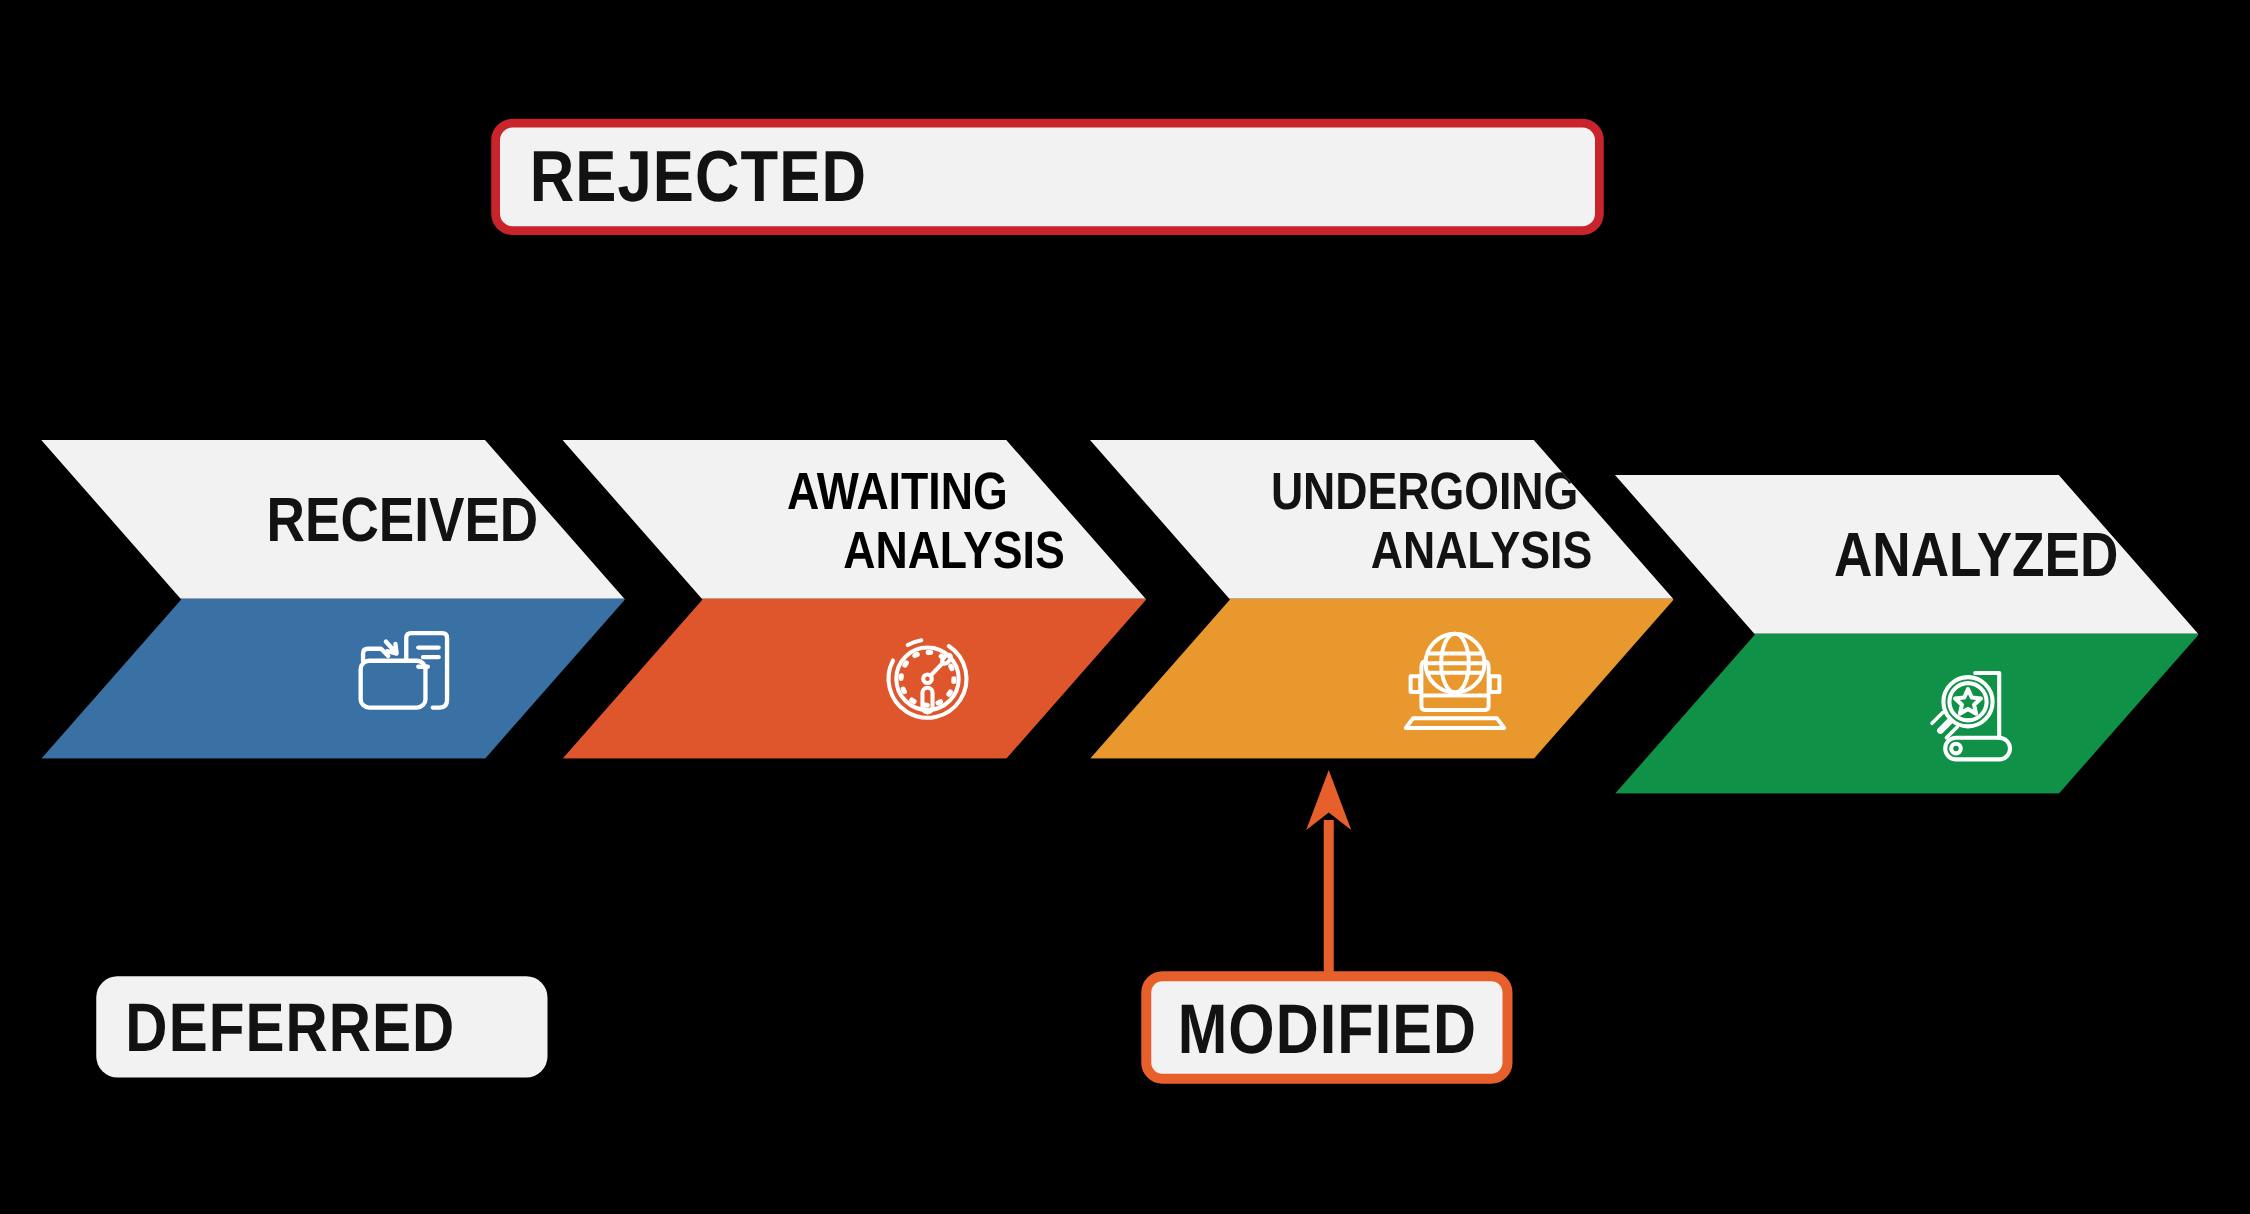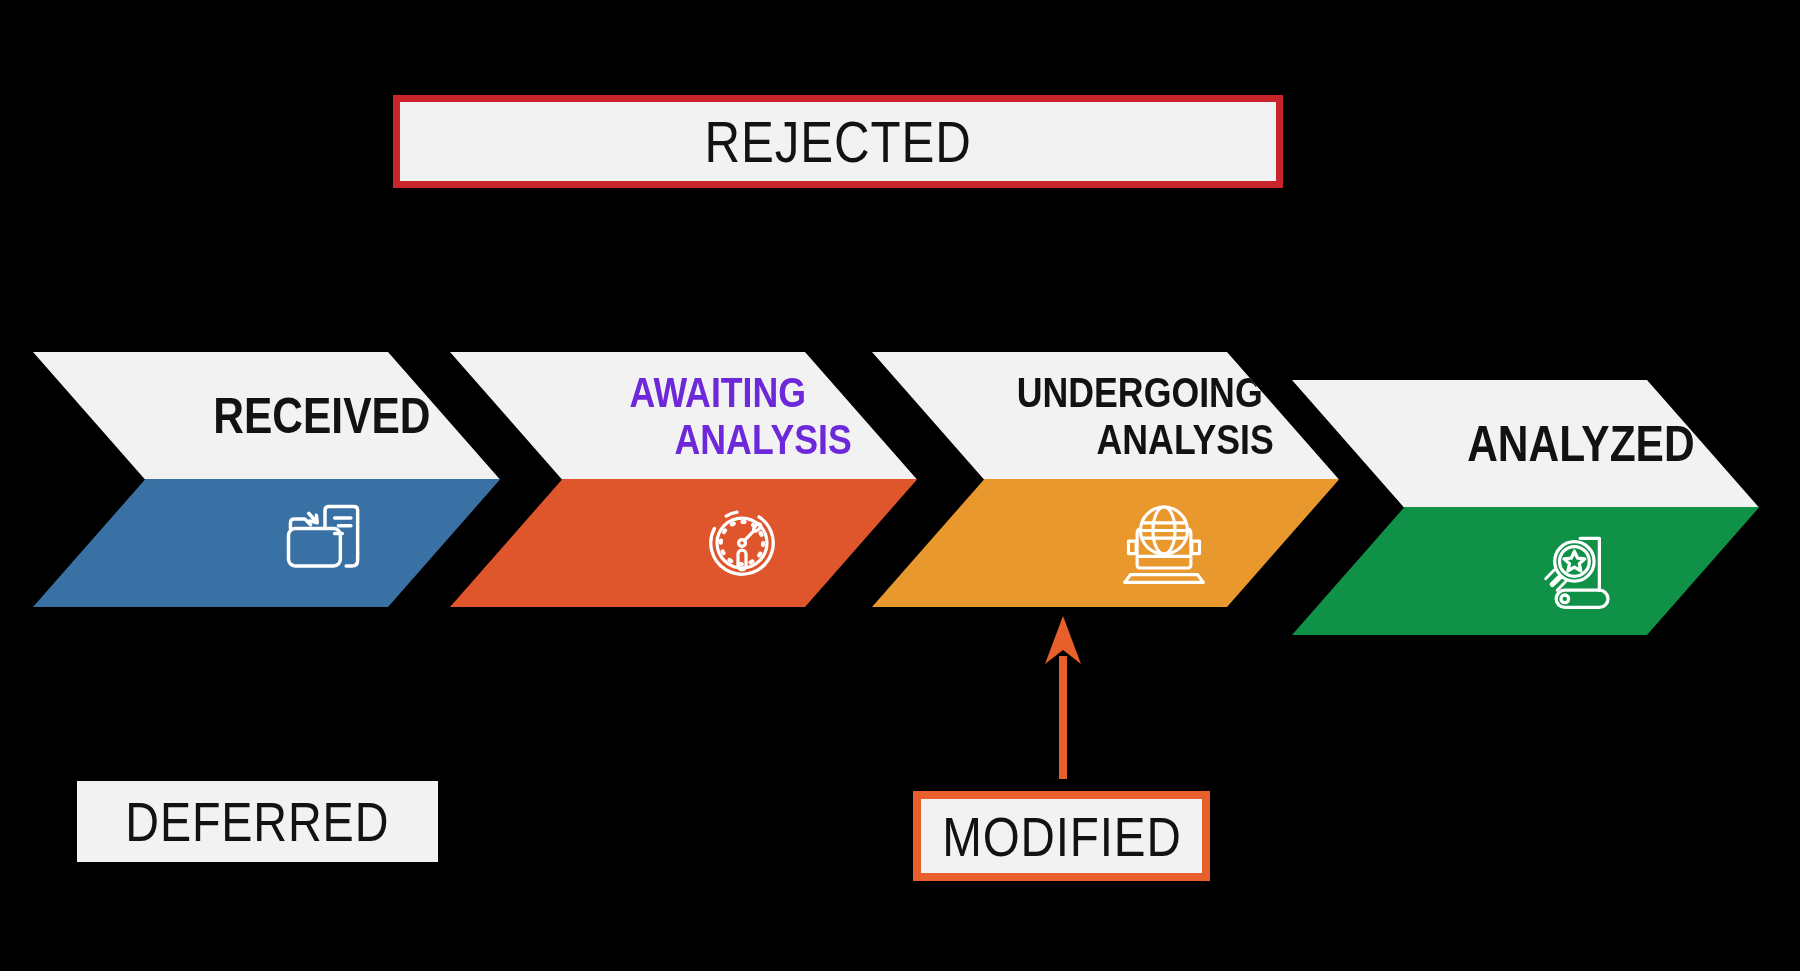--- a/index.html
+++ b/index.html
@@ -2,22 +2,22 @@
 <html><head>
 <meta charset="utf-8">
 <style>
   html,body{margin:0;padding:0;background:#000;}
   .canvas{
     position:relative;width:1800px;height:971px;background:#000;overflow:hidden;
     font-family:"Liberation Sans", sans-serif;
   }
   
   .label-box{
-    position:absolute;background:#f2f2f2;display:flex;align-items:center;justify-content:center;
-    box-sizing:border-box;color:#121212;font-weight:400;
+    position:absolute;background:#f2f2f2;display:flex;align-items:center;justify-content:flex-start;
+    box-sizing:border-box;color:#121212;font-weight:700;border-radius:17px;
   }
   .label-box .box-text{display:inline-block;transform:scaleX(0.85);letter-spacing:1px;white-space:nowrap;}
   .rejected{left:393px;top:95px;width:890px;height:93px;border:7px solid #c9242b;font-size:58px;}
   .deferred{left:77px;top:781px;width:361px;height:81px;font-size:55px;}
   .modified{left:913px;top:777px;width:297px;height:90px;border:8px solid #e7602c;font-size:56px;}
   
   .chevron{
     position:absolute;top:352px;width:467px;height:255px;
     clip-path:polygon(0 0,355px 0,467px 127.5px,355px 255px,0 255px,112px 127.5px);
   }
@@ -64,21 +64,21 @@
                 <path d="M60 20 h17 M64 28 h13 M60 36 h8"></path>
                 <path d="M14 31 v-6 q0-4 4-4 h11 l6 6"></path>
                 <path d="M33 15 l9 10 m-8 -2 l8 2 l-1 -8"></path>
                 <rect x="12" y="31" width="54" height="39" rx="7"></rect>
               </g>
             </svg>
           </span>
     </div>
   </div>
       <div class="chevron" style="left: 450px;">
-    <div class="chev-top two-line" style="background: rgb(242, 242, 242); color: #6d28d9;">
+    <div class="chev-top two-line" style="background: rgb(242, 242, 242); color: #000000;">
           <span class="line l1">AWAITING</span>
           <span class="line l2">ANALYSIS</span>
         </div>
     <div class="chev-bottom" style="background: rgb(224, 86, 44);">
       <span class="chev-icon">
             <svg viewBox="0 0 100 92">
               <g fill="none" stroke="#ffffff" stroke-linecap="round" stroke-linejoin="round" stroke-width="3.4">
                 <circle cx="50" cy="46" r="32.5" stroke-dasharray="150 18 12 24" transform="rotate(-57 50 46)"></circle>
                 <circle cx="50" cy="46" r="26"></circle>
                 <circle cx="50" cy="46" r="22" stroke-width="4.2" stroke-dasharray="2.3 9.2"></circle>
@@ -134,21 +134,21 @@
           </span>
     </div>
   </div>
     </div>
 
   <svg class="up-arrow" viewBox="0 0 60 176">
     <line class="arrow-stroke" x1="30" y1="50" x2="30" y2="173" stroke-width="8" stroke="#e7602c"></line>
     <polygon class="arrow-fill" points="30,10 48,58 30,44 12,58" fill="#e7602c"></polygon>
   </svg>
 
-  <div class="label-box modified" style="border-color: rgb(231, 96, 44); margin-top: 14px;">
+  <div class="label-box modified" style="border-color: rgb(231, 96, 44);">
     <span class="box-text">MODIFIED</span>
   </div>
 
   <div class="label-box deferred">
     <span class="box-text">DEFERRED</span>
   </div>
 
 </div>
 
 </body></html>

